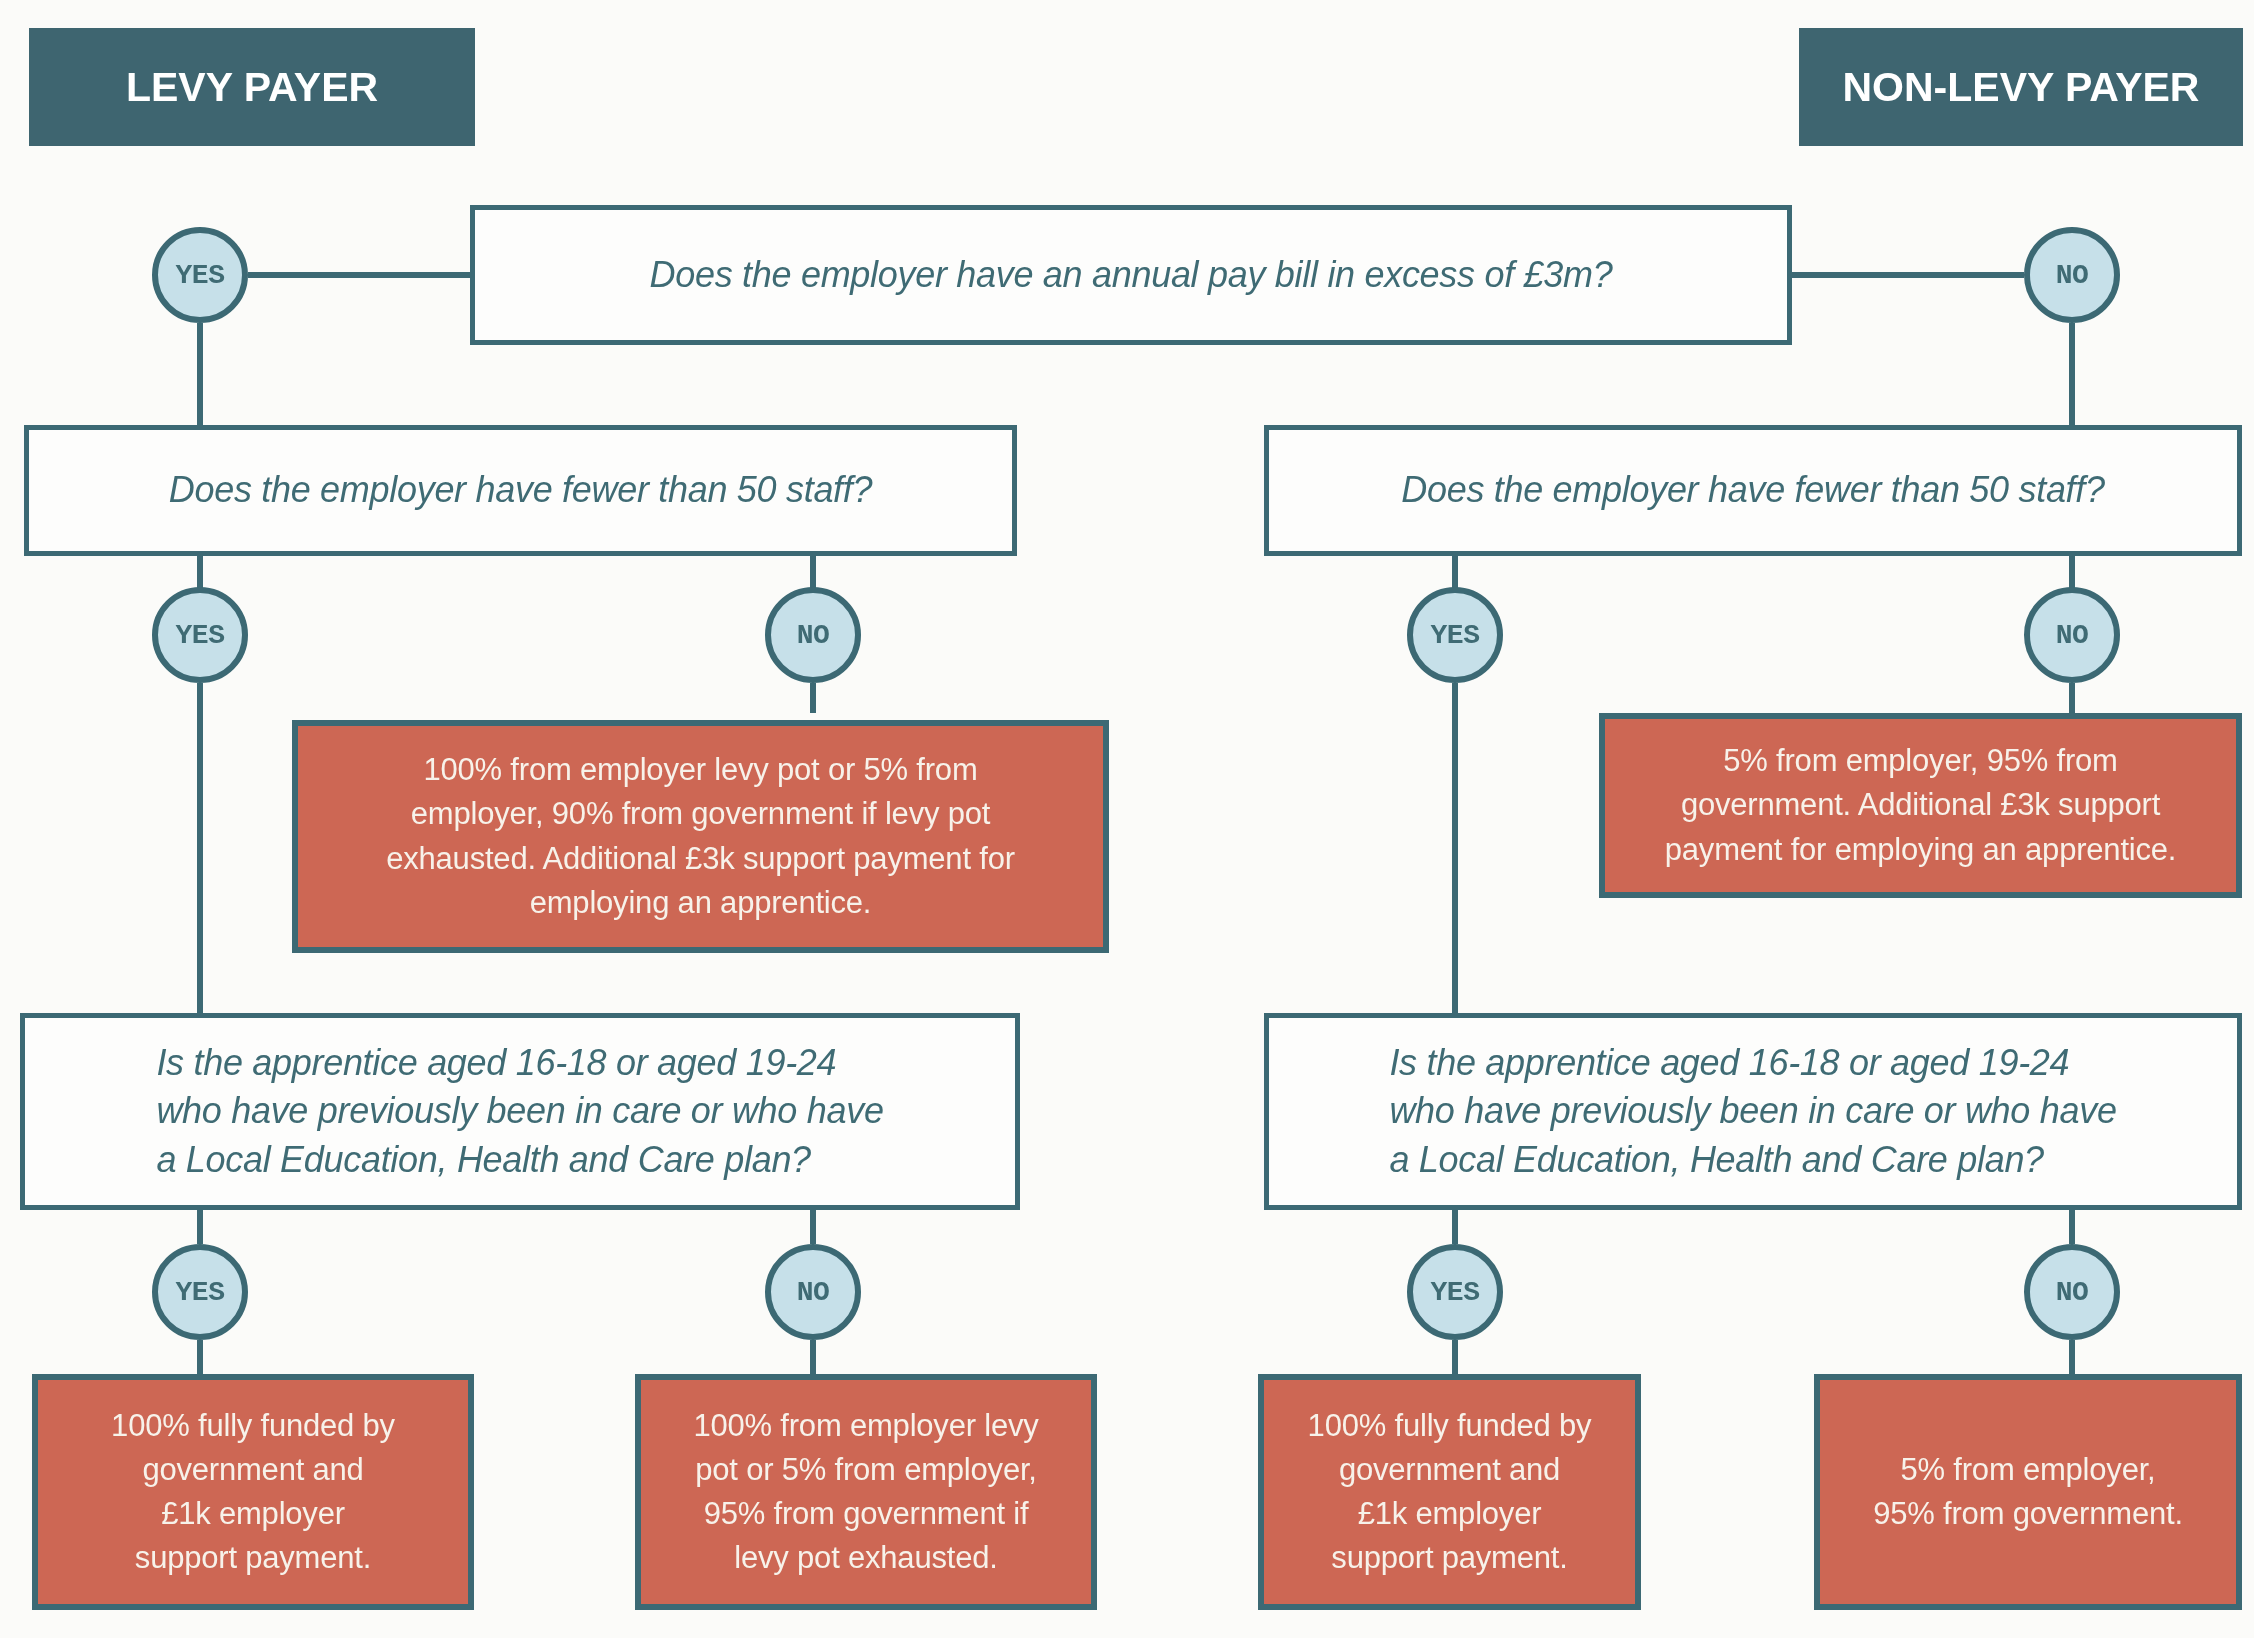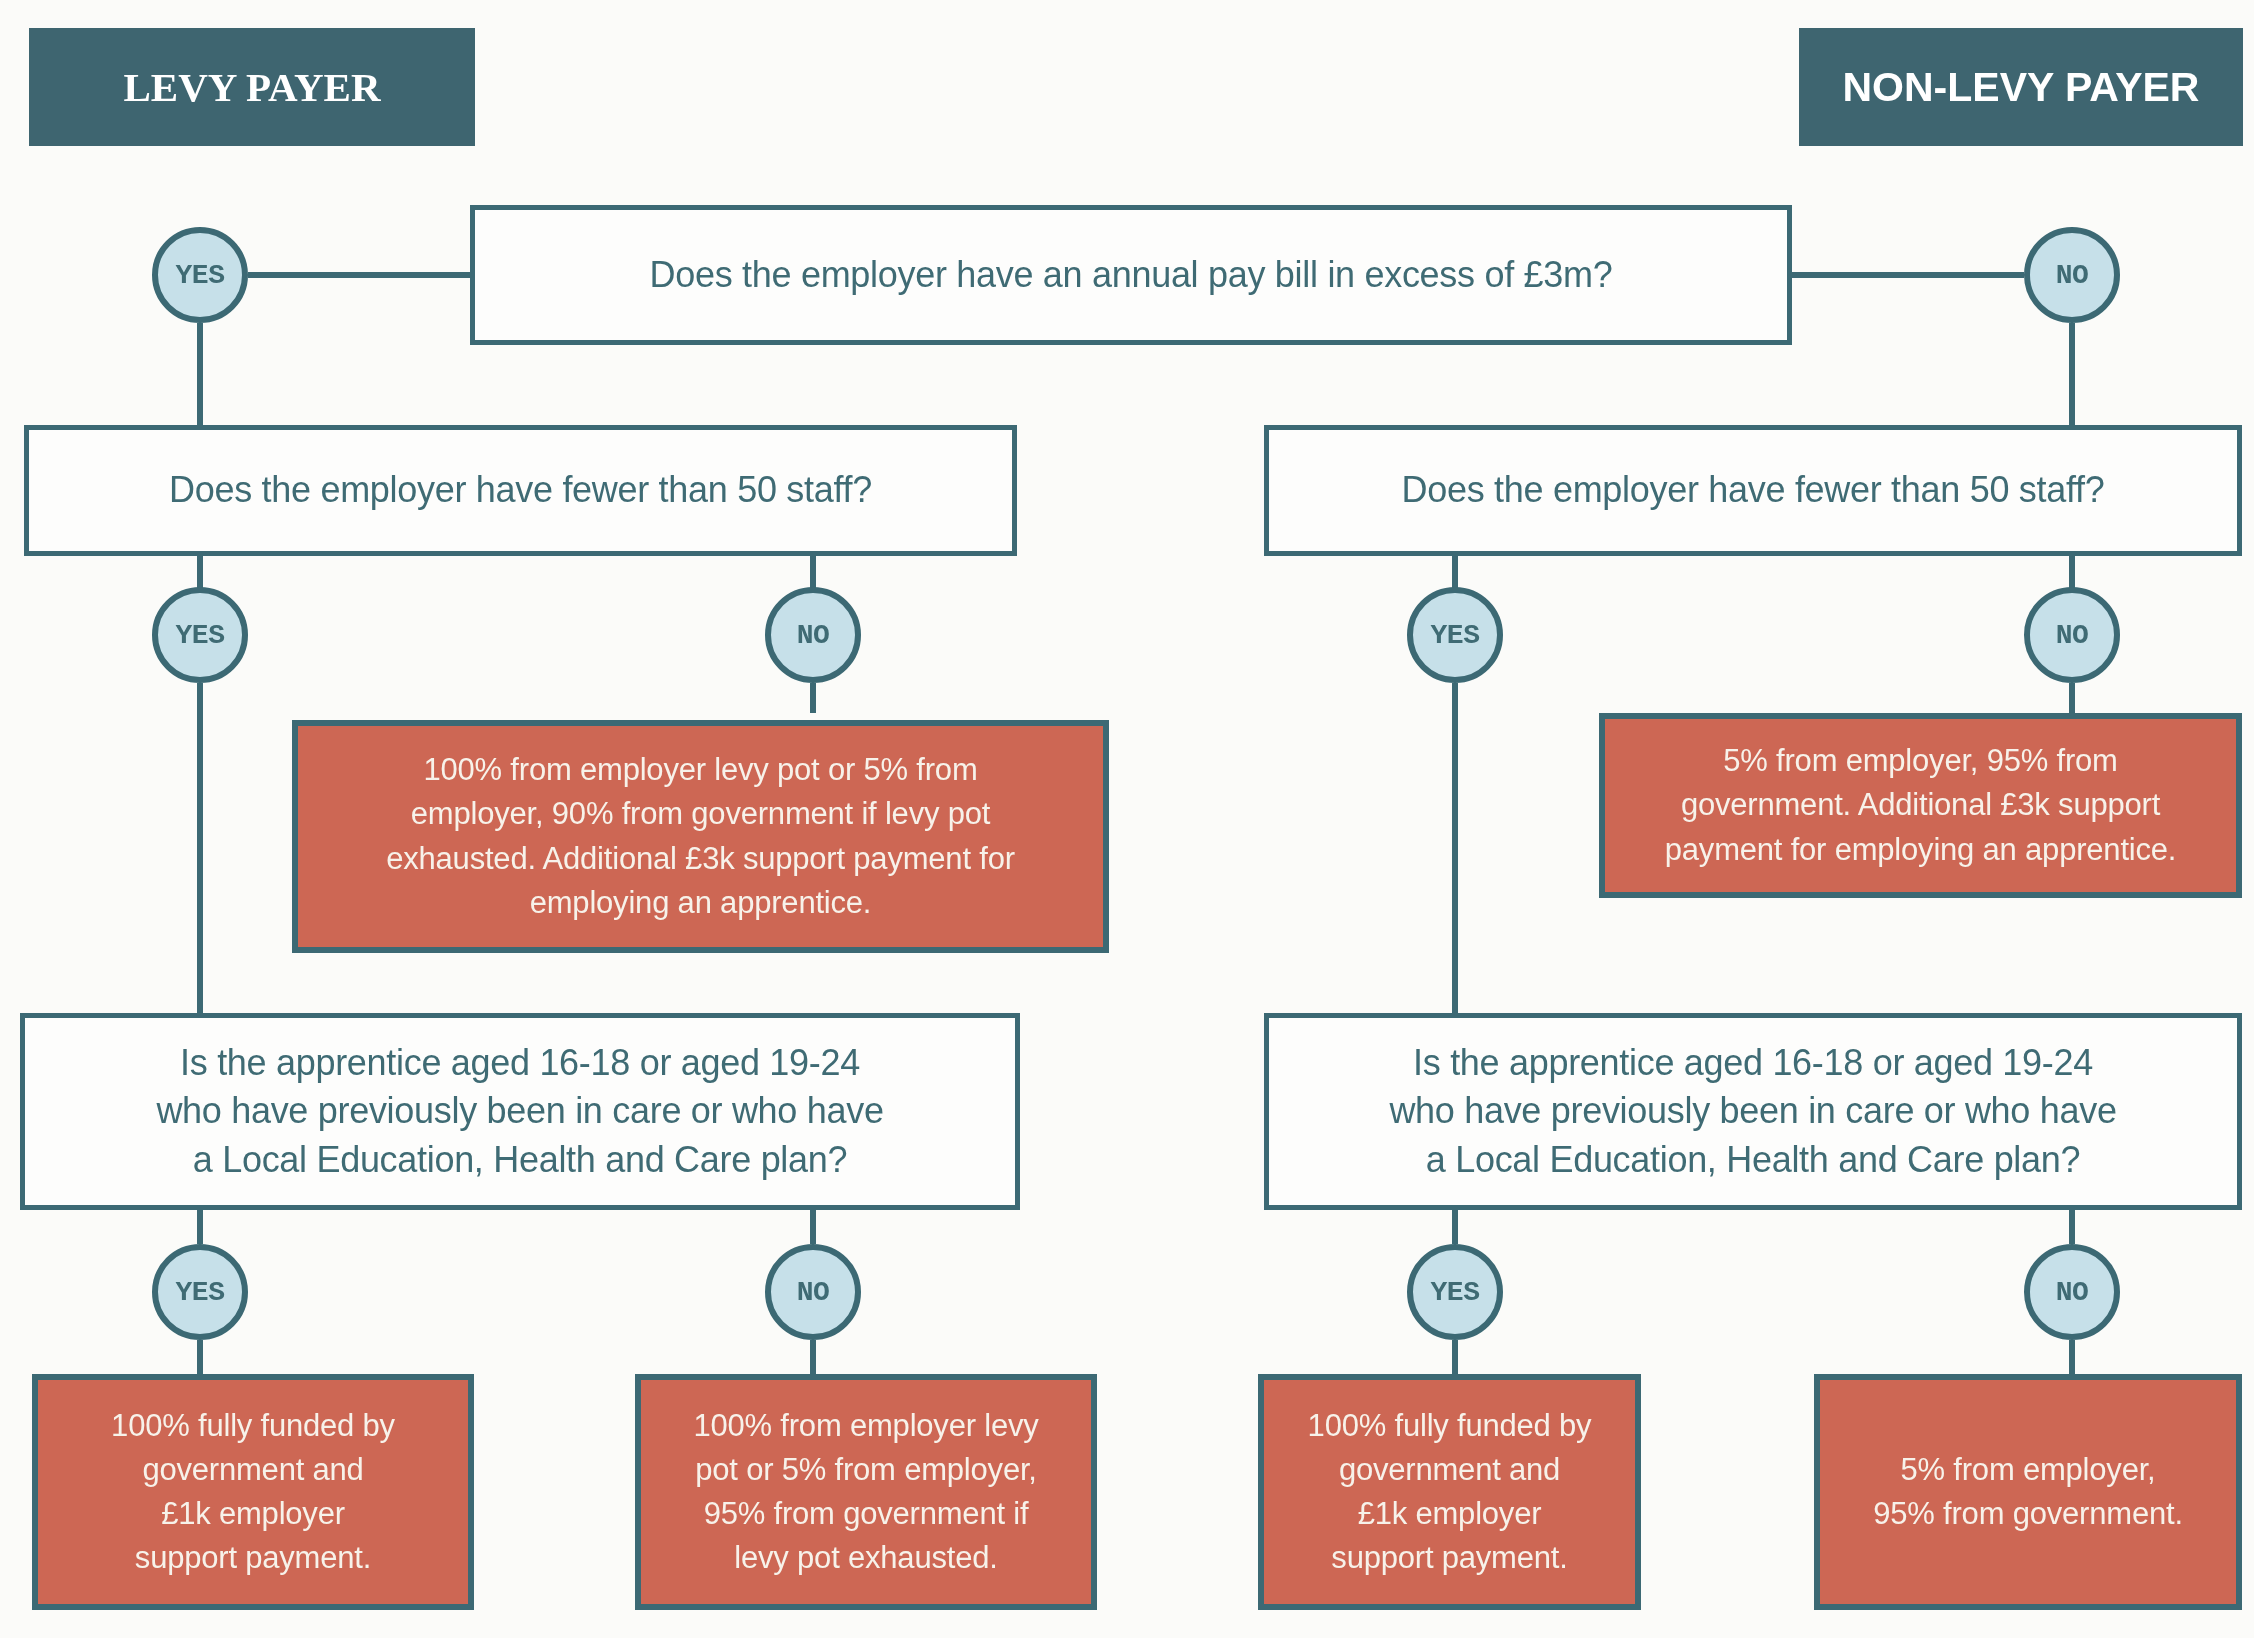--- a/index.html
+++ b/index.html
@@ -27,24 +27,25 @@
     display:flex;align-items:center;justify-content:center;
     font-weight:bold;font-size:41px;letter-spacing:0px;
     box-sizing:border-box;
   }
   .qbox{
     position:absolute;
     background:var(--box-fill);
     border:5px solid var(--line-teal);
     color:var(--text-teal);
     display:flex;align-items:center;justify-content:center;
-    text-align:center;
+    text-align:left;
     font-size:36px;line-height:1.34;letter-spacing:-0.3px;
     box-sizing:border-box;
     white-space:pre-line;
+    font-style:italic;
   }
   .rbox{
     position:absolute;
     background:var(--red-fill);
     border:6px solid var(--line-teal);
     color:var(--text-light);
     display:flex;align-items:center;justify-content:center;
     text-align:center;
     font-size:31px;line-height:1.42;letter-spacing:-0.2px;
     box-sizing:border-box;
@@ -61,21 +62,21 @@
     box-sizing:border-box;
     font-family:Liberation Mono, monospace;
   }
   .vline,.hline{position:absolute;background:var(--line-teal);}
 </style>
 </head>
 <body>
 
 <div class="canvas">
 
-  <div class="hdr" style="left:29px;top:28px;width:446px;height:118px;font-family:Liberation Serif, serif;">LEVY PAYER</div>
+  <div class="hdr" style="left:29px;top:28px;width:446px;height:118px;">LEVY PAYER</div>
   <div class="hdr" style="left:1799px;top:28px;width:444px;height:118px;">NON-LEVY PAYER</div>
 
   <div class="hline" style="left:248px;top:272px;width:222px;height:6px;"></div>
   <div class="hline" style="left:1792px;top:272px;width:232px;height:6px;"></div>
 
   <div class="vline" style="left:197px;top:323px;width:6px;height:102px;"></div>
   <div class="vline" style="left:2069px;top:323px;width:6px;height:102px;"></div>
 
   <div class="vline" style="left:197px;top:556px;width:6px;height:32px;"></div>
   <div class="vline" style="left:810px;top:556px;width:6px;height:32px;"></div>

